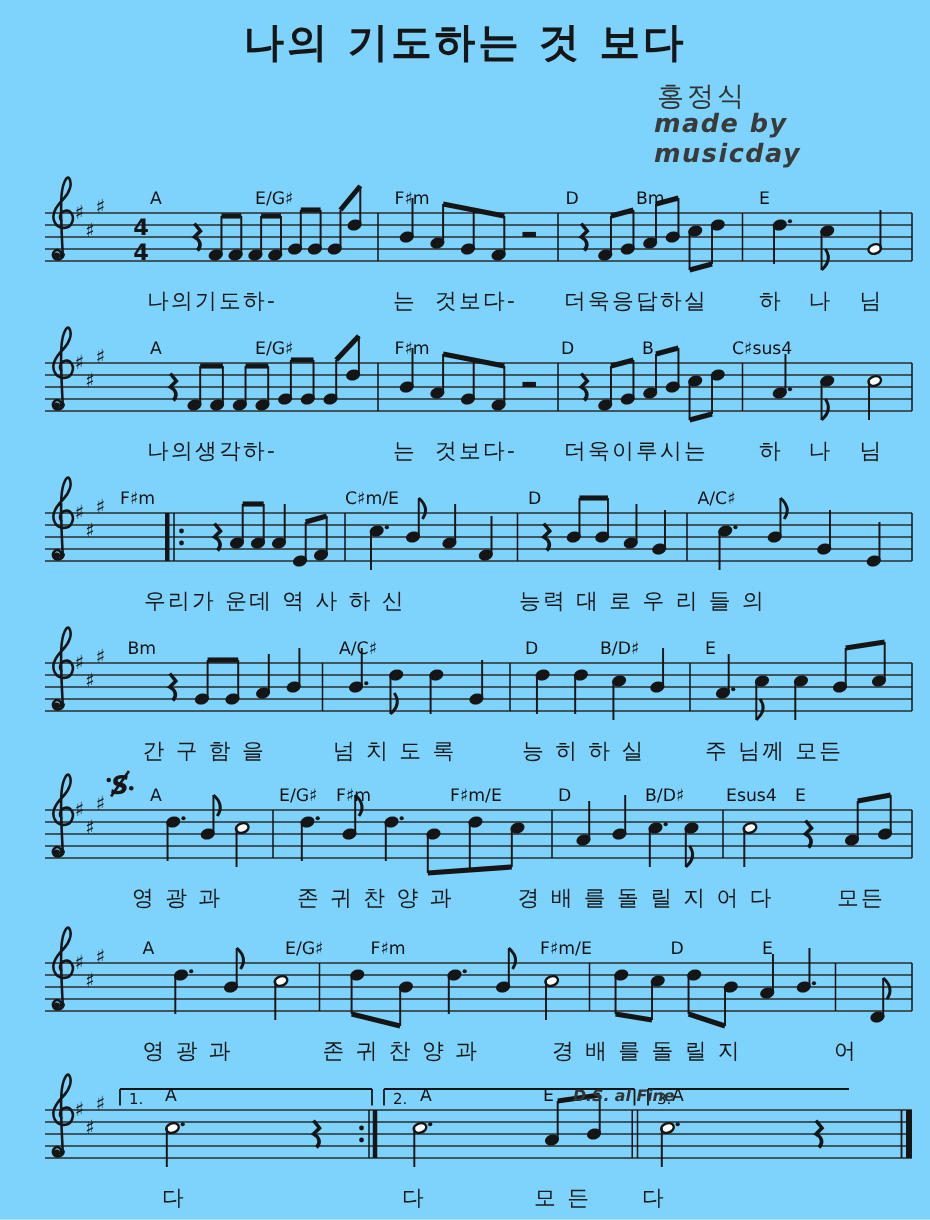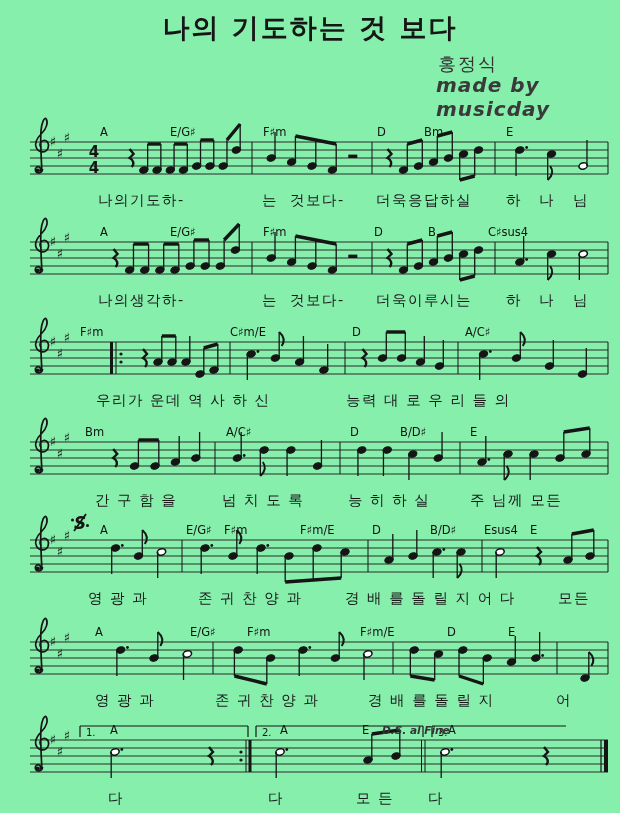--- a/index.html
+++ b/index.html
@@ -1,21 +1,21 @@
 <!DOCTYPE html>
 <html><head>
 <meta charset="utf-8">
 <style>
   html,body{margin:0;padding:0;background:#e9e9e9;}
-  .page{position:relative;width:620px;height:813px;background:#86efac;overflow:hidden;
+  .page{position:relative;width:620px;height:813px;background:#7dd3fc;overflow:hidden;
         font-family:"DejaVu Sans","Liberation Sans",sans-serif;color:#111;}
   .title{position:absolute;top:10px;left:0;width:620px;text-align:center;
          font-size:27px;font-weight:bold;letter-spacing:2px;color:#161616;}
   .composer{position:absolute;left:438px;top:52px;font-size:18px;color:#333;letter-spacing:2px;}
-  .credit{position:absolute;left:436px;top:73px;font-size:20px;font-style:italic;
+  .credit{position:absolute;left:436px;top:73px;font-size:17px;font-style:italic;
           font-weight:600;color:#3a3a3a;letter-spacing:1px;}
   .system{position:absolute;left:0;width:620px;height:100px;}
   svg text{font-family:"DejaVu Sans","Liberation Sans",sans-serif;}
 </style>
 </head>
 <body>
 
 <div class="page">
   <div class="title">나의 기도하는 것 보다</div>
   <div class="composer">홍정식</div>

